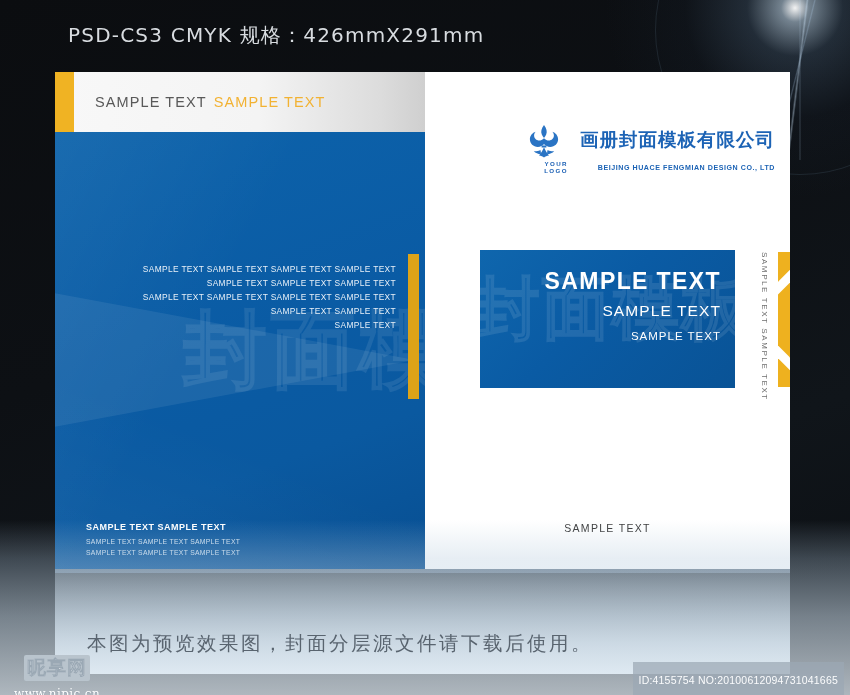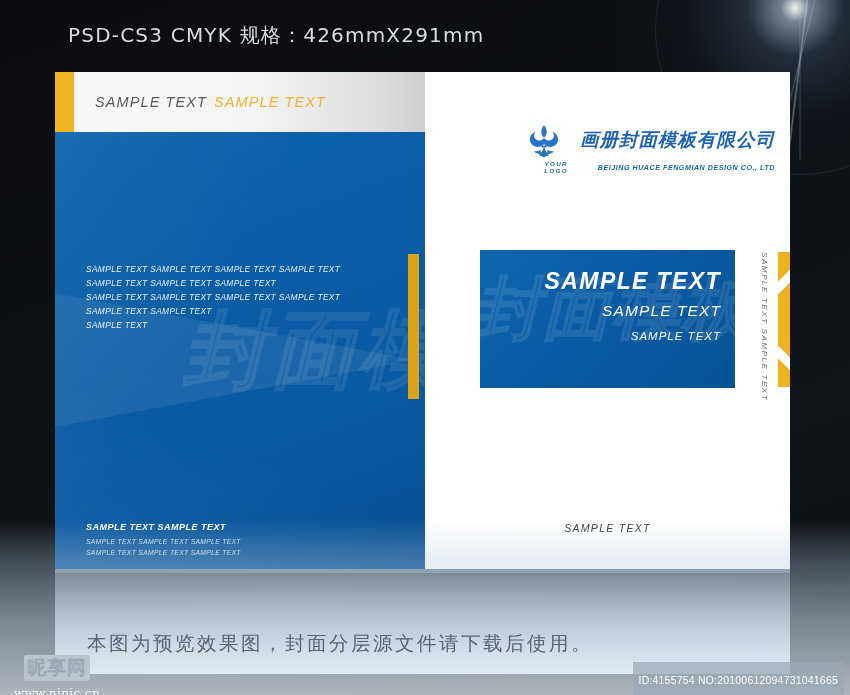--- a/index.html
+++ b/index.html
@@ -41,21 +41,20 @@
   #spec {
     position:absolute; left:30px; top:22px;
     color:#d8dce0; font-size:20px; letter-spacing:1.2px;
     white-space:nowrap; font-family:"DejaVu Sans", sans-serif;margin-left:38px;
   }
 
   
   #cover {
     position:absolute; left:55px; top:72px; width:735px; height:497px;
     background:#fff;
-    font-style:italic;
   }
 
   
   #back-cover { position:absolute; left:0; top:0; width:370px; height:497px; overflow:hidden; }
   #back-top-strip {
     position:absolute; left:0; top:0; width:370px; height:60px;
     background:linear-gradient(90deg,#f8f8f8 0%, #f4f4f4 55%, #dcdcdc 88%, #cfcfcf 100%);
   }
   #back-top-yellow { position:absolute; left:0; top:0; width:19px; height:60px; background:#f0b323; }
   #back-top-text {
@@ -85,21 +84,21 @@
   }
   #blue-wm {
     position:absolute; left:128px; top:162px;
     font-size:84px; font-weight:bold; letter-spacing:4px;
     color:rgba(255,255,255,0.0);
     -webkit-text-stroke:1.6px rgba(255,255,255,0.085);
     font-family:"DejaVu Sans", sans-serif; white-space:nowrap;
   }
   #back-body {
     position:absolute; left:31px; top:190px; width:310px;
-    color:#e8f0f8; font-size:8.4px; line-height:14px; letter-spacing:0.35px;
+    color:#e8f0f8; font-size:8.4px; line-height:14px; letter-spacing:0.35px;text-align:right;
   }
   #back-foot { position:absolute; left:31px; top:450px; width:300px; }
   #back-foot .bold { color:#fff; font-weight:bold; font-size:9px; letter-spacing:0.5px; margin-bottom:5px; }
   #back-foot .sm { color:#cfe0ef; font-size:6.8px; line-height:10.5px; letter-spacing:0.3px; }
 
   
   #spine-yellow {
     position:absolute; left:353px; top:182px; width:11px; height:145px;
     background:#dda318; z-index:6;
   }

